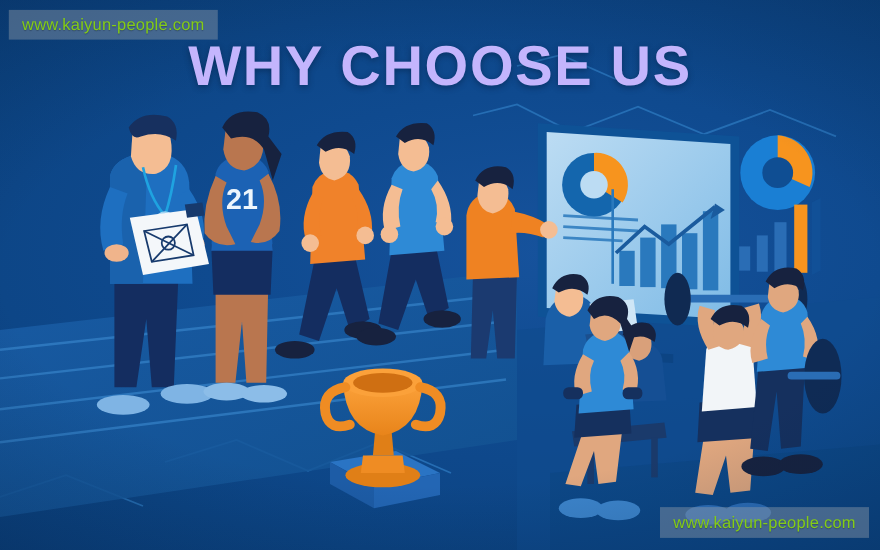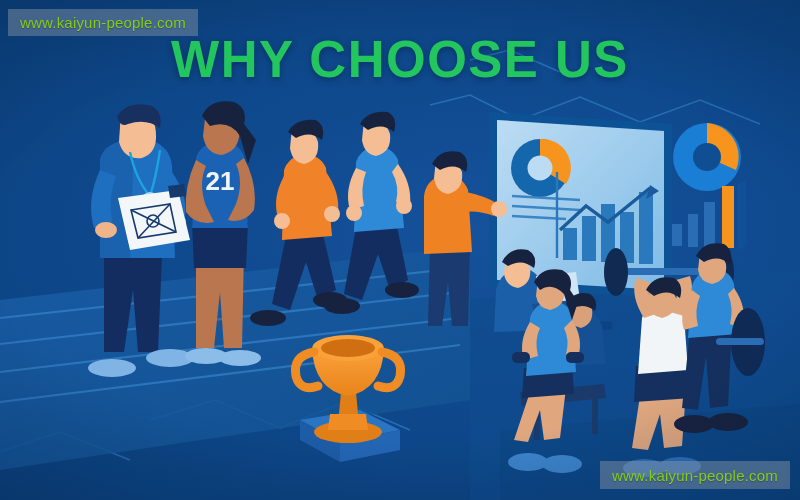--- a/index.html
+++ b/index.html
@@ -16,21 +16,21 @@
   .vignette{
     position:absolute;inset:0;
     background:radial-gradient(110% 85% at 50% 50%, rgba(0,0,0,0) 45%, rgba(3,32,66,.55) 100%);
     pointer-events:none;
   }
   svg.scene{position:absolute;inset:0;width:800px;height:500px;display:block;}
 
   
   .title{
     position:absolute;left:0;right:0;top:34px;text-align:center;
-    color:#22c55e;font-size:51px;line-height:1;font-weight:bold;
+    color:#c4b5fd;font-size:51px;line-height:1;font-weight:bold;
     letter-spacing:1.5px;
     font-family:"Liberation Sans",sans-serif;
     text-shadow:0 2px 6px rgba(2,24,54,.45);
     white-space:nowrap;
   }
 
   
   .wm{
     position:absolute;
     background:rgba(150,160,172,.42);

